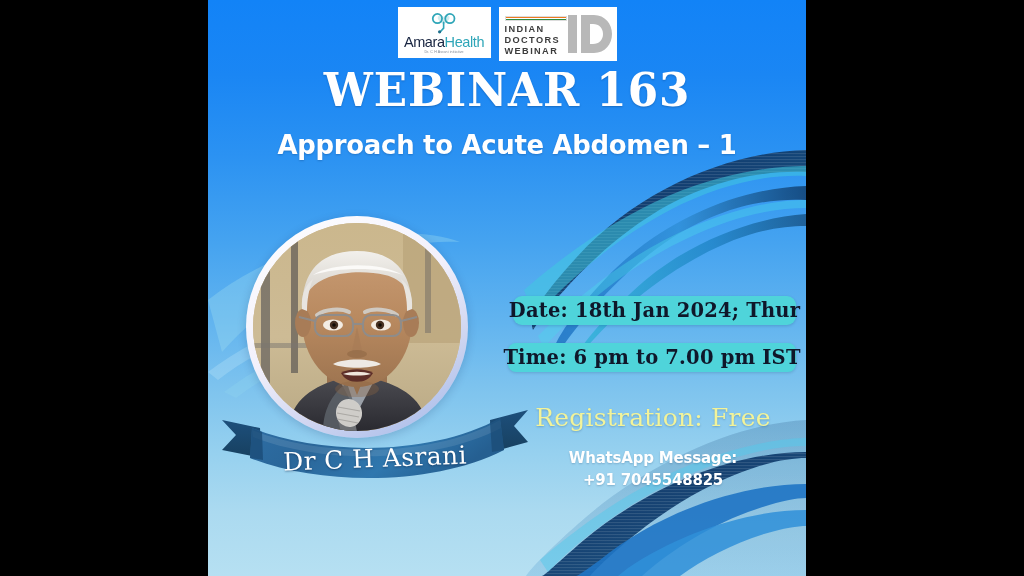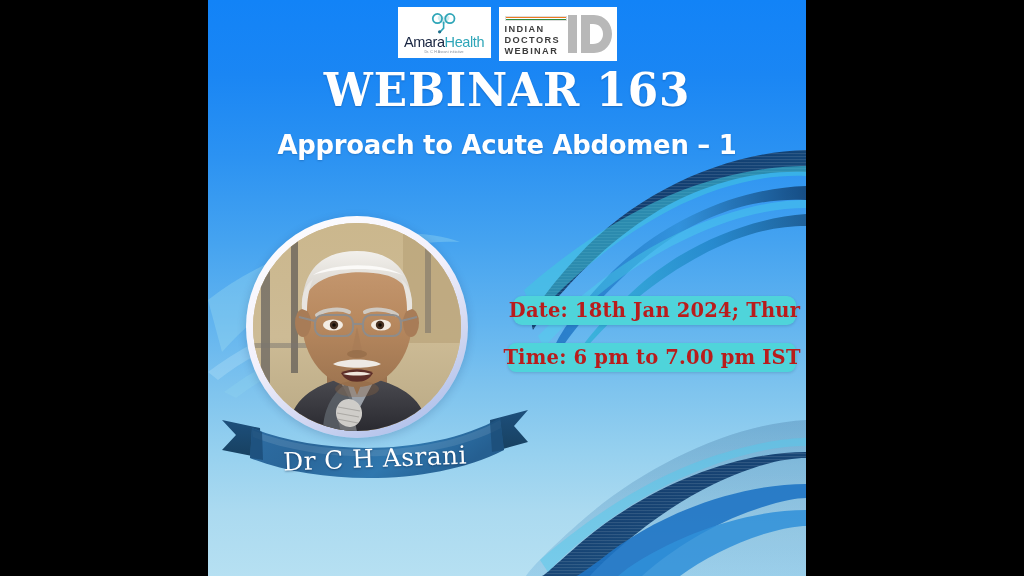--- a/index.html
+++ b/index.html
@@ -250,21 +250,21 @@
     z-index: 30;
   }
 
   
   .badge {
     position: absolute;
     background: #4fd4da;
     border-radius: 9px;
     font-family: "DejaVu Serif", serif;
     font-weight: bold;
-    color: #b91c1c;
+    color: #0f172a;
     display: flex;
     align-items: center;
     justify-content: center;
     white-space: nowrap;
     z-index: 30;
     box-shadow: 0 1px 3px rgba(0,40,80,0.18);
   }
   .badge-date {
     left: 305px; top: 296px;
     width: 283px; height: 29px;
@@ -543,16 +543,21 @@
         <path d="M30,24 L40,28 L41,56 L28,54 Z" fill="#1a4a74" opacity="0.75"></path>
         <path d="M278,14 L268,18 L270,48 L282,46 Z" fill="#1a4a74" opacity="0.7"></path>
       </svg>
       <div class="ribbon-text">Dr C H Asrani</div>
     </div>
 
 
     <div class="badge badge-date">Date: 18th Jan 2024; Thur</div>
     <div class="badge badge-time">Time: 6 pm to 7.00 pm IST</div>
 
-
+    <div class="registration">Registration:  Free</div>
+
+    <div class="whatsapp-block">
+      <div>WhatsApp Message:</div>
+      <div>+91 7045548825</div>
+    </div>
 
   </div>
 </div>
 
 </body></html>

